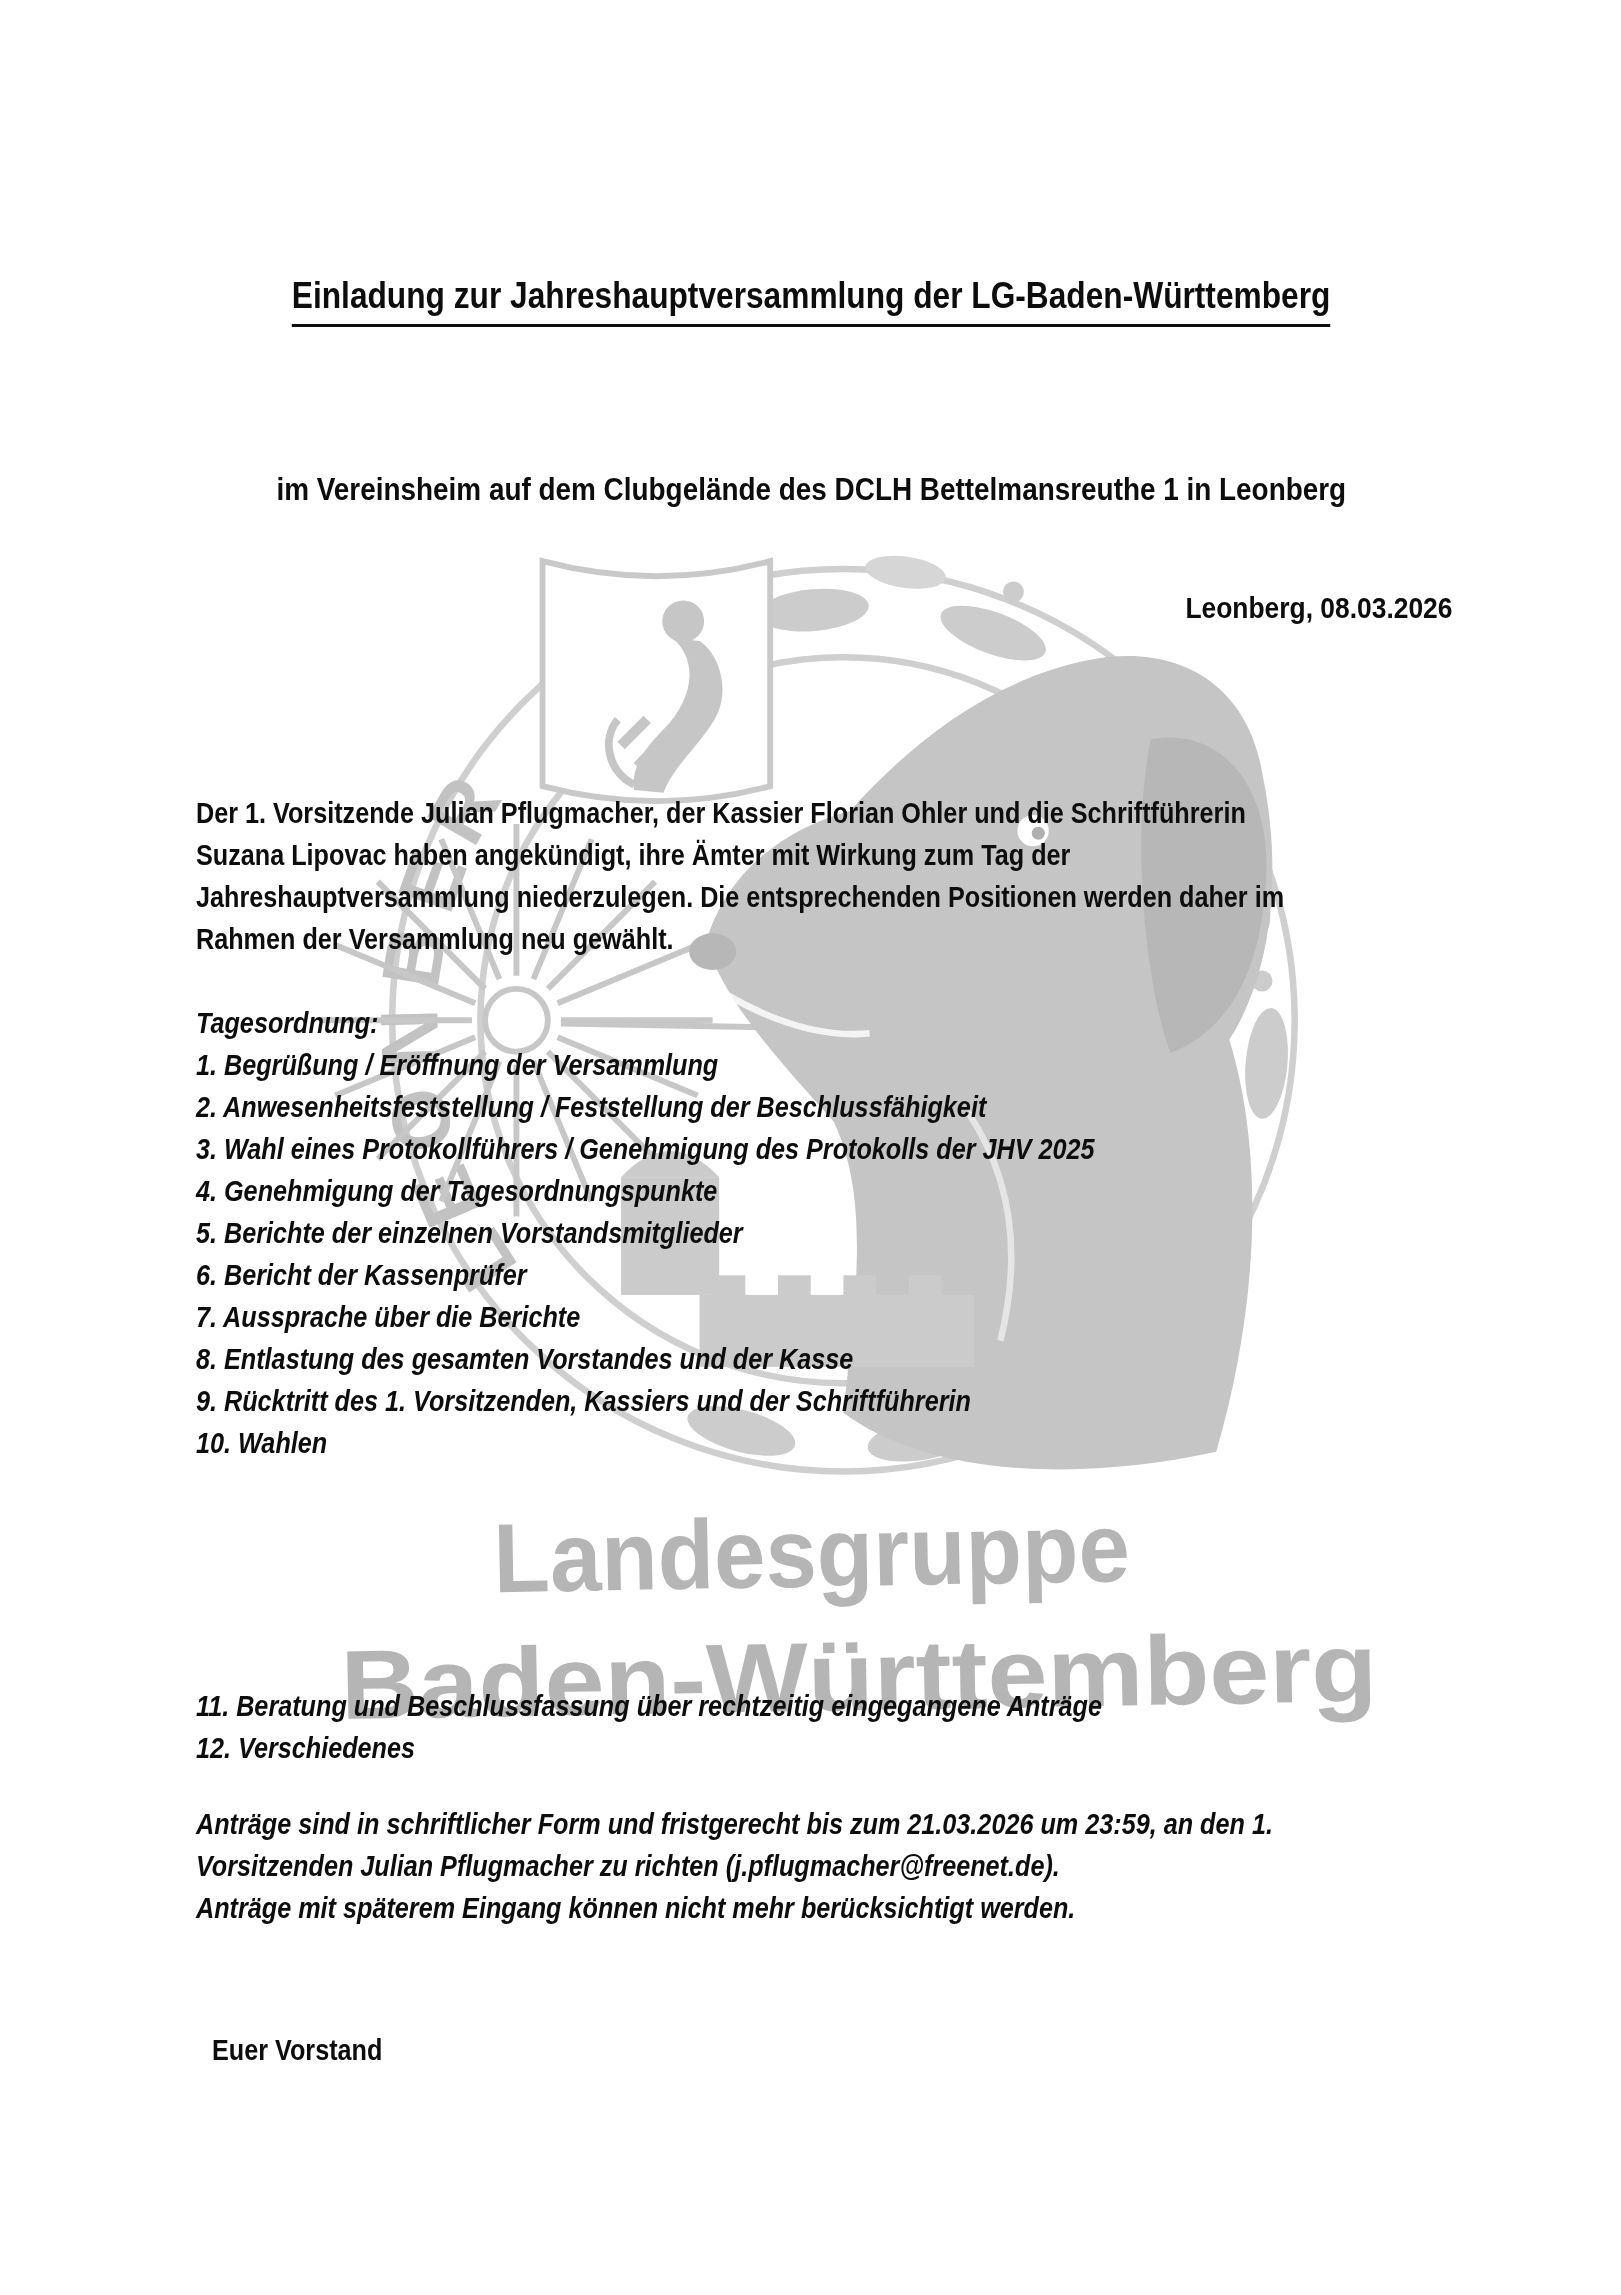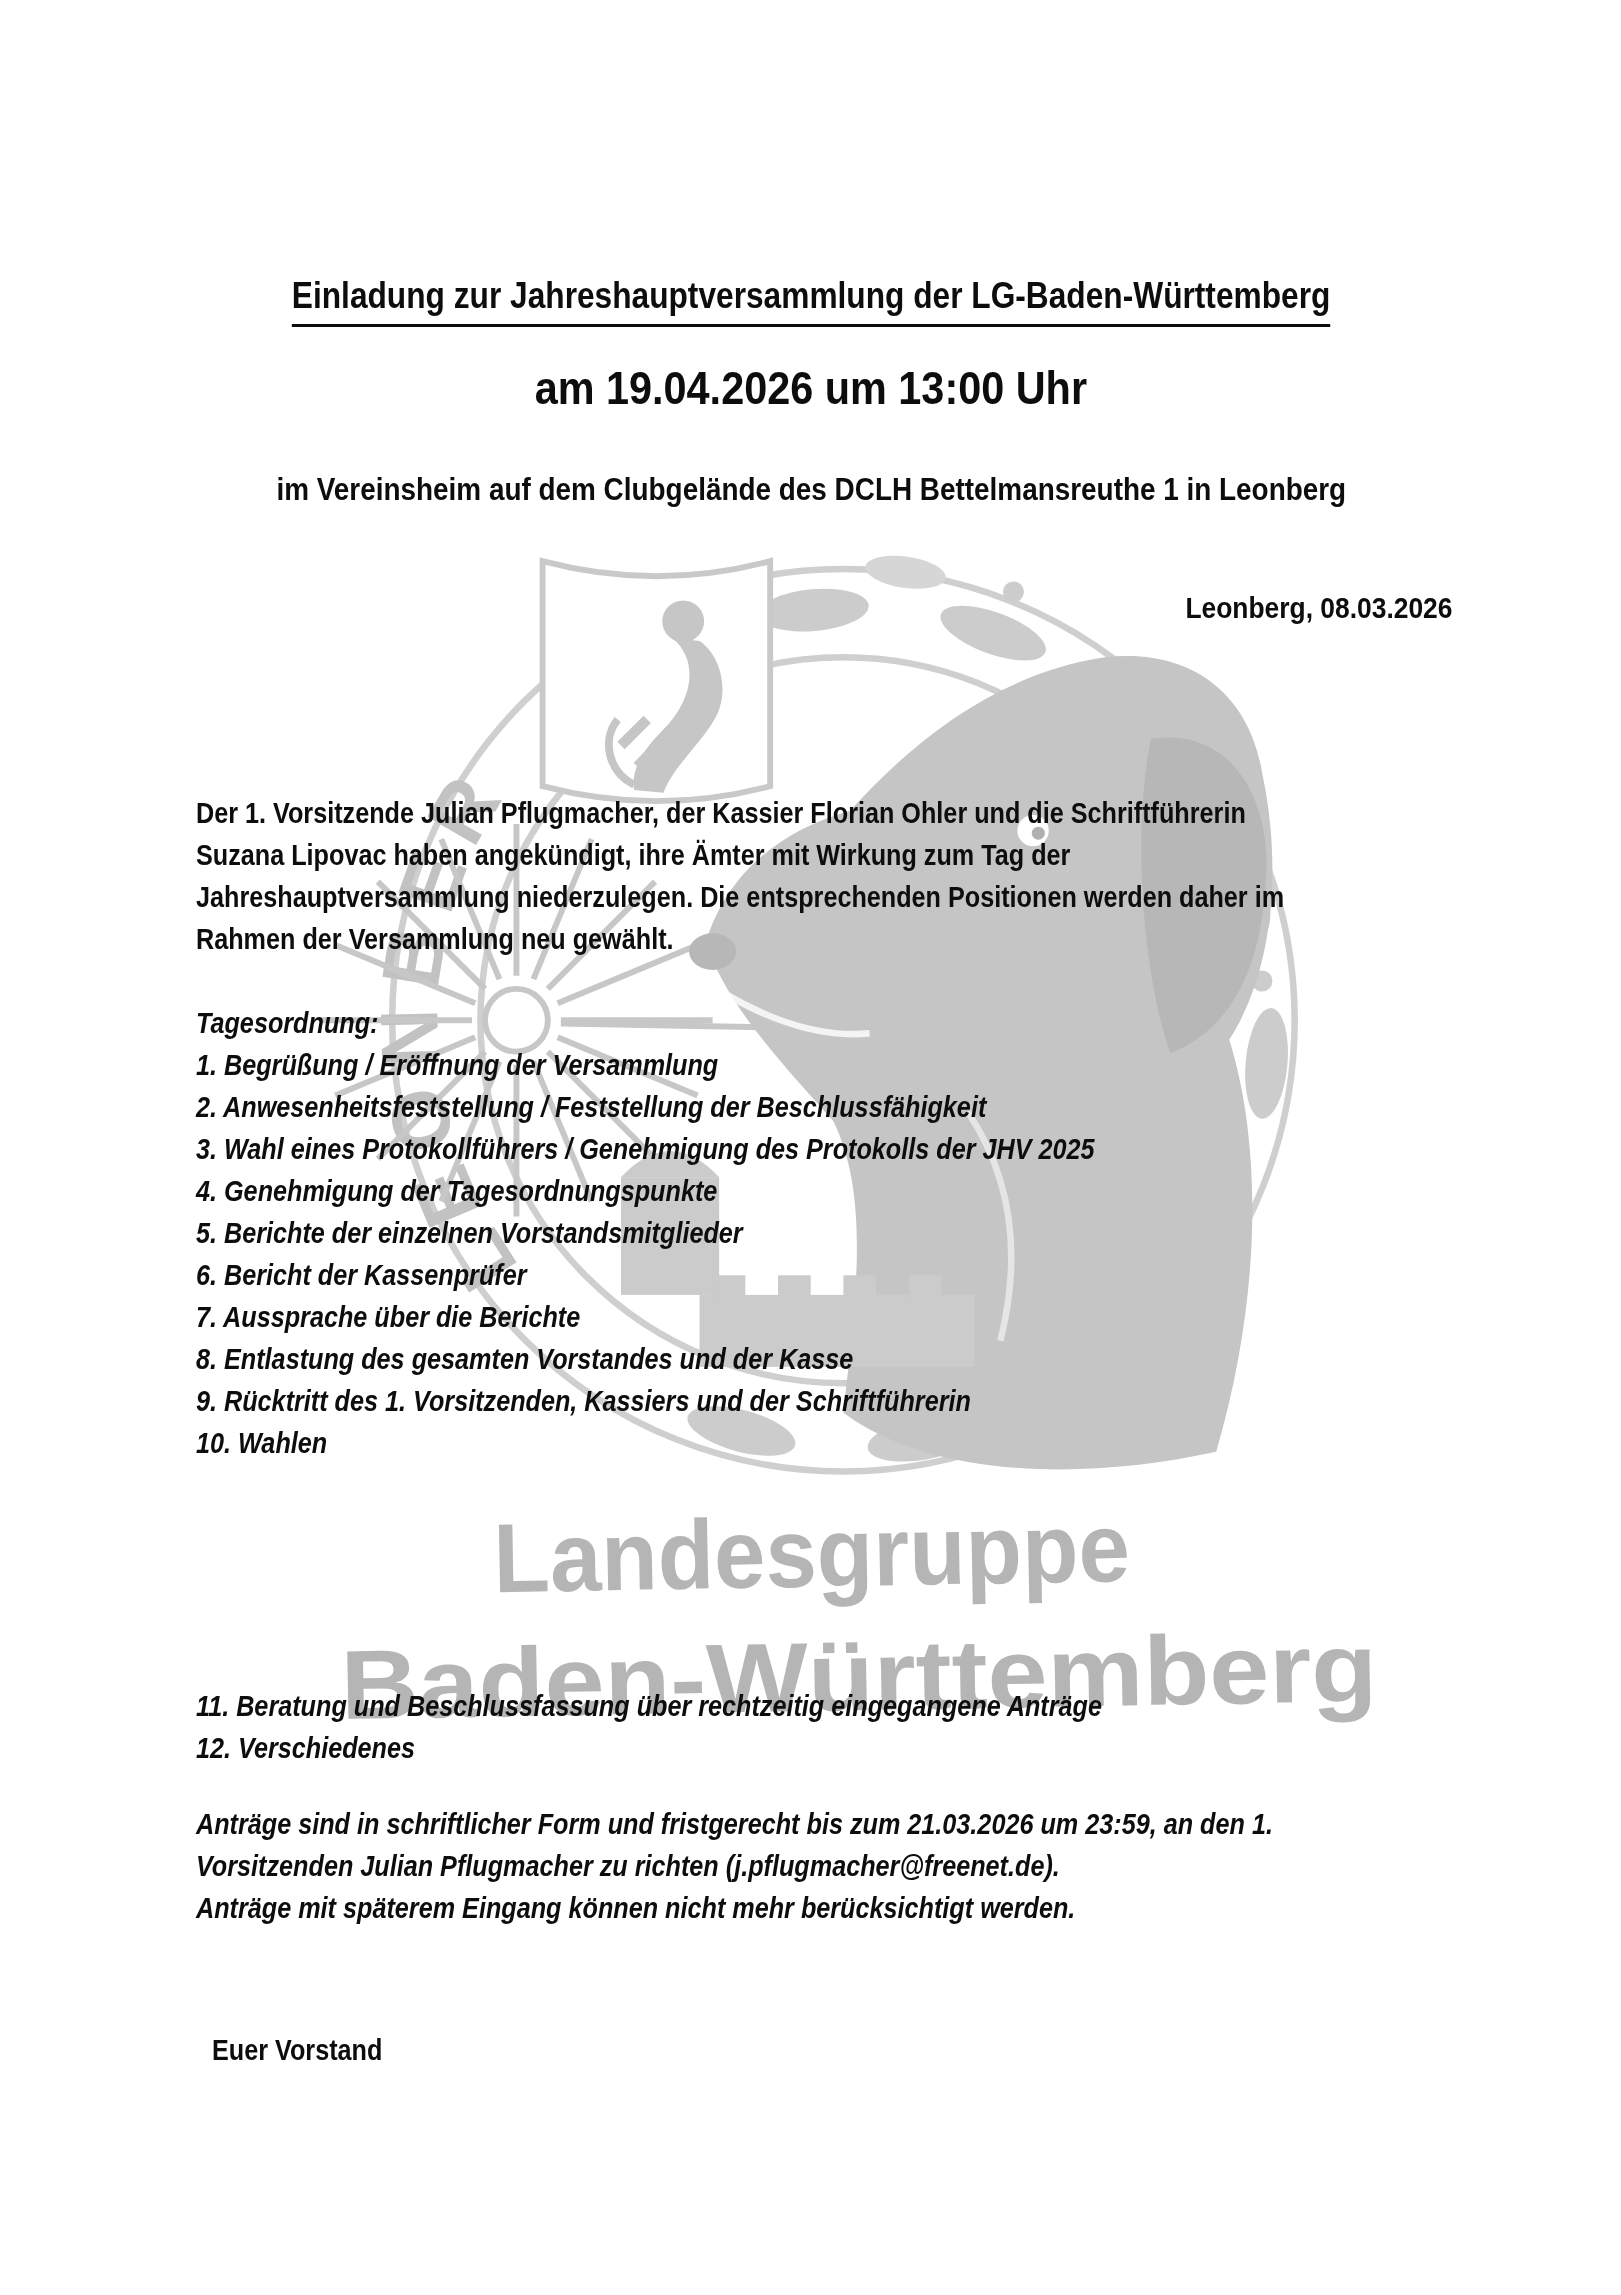--- a/index.html
+++ b/index.html
@@ -141,23 +141,20 @@
     <g transform="rotate(-1 870 1700)" font-weight="700">
       <text x="327" y="1625" font-size="150" textLength="973" lengthAdjust="spacingAndGlyphs" fill="#b5b5b5">Landesgruppe</text>
       <text x="90" y="1815" font-size="150" textLength="1585" lengthAdjust="spacingAndGlyphs" fill="#b5b5b5">Baden-Württemberg</text>
     </g>
   </svg>
 
   <div id="title-line" class="layer center-line">
     <span>Einladung zur Jahreshauptversammlung der LG-Baden-Württemberg</span>
   </div>
 
-  <div id="event-line" class="layer center-line">
-    <span>am 19.04.2026 um 13:00 Uhr</span>
-  </div>
 
   <div id="venue-line" class="layer center-line">
     <span>im Vereinsheim auf dem Clubgelände des DCLH Bettelmansreuthe 1 in Leonberg</span>
   </div>
 
   <div id="place-date" class="layer">
     <span>Leonberg, 08.03.2026</span>
   </div>
 
 

